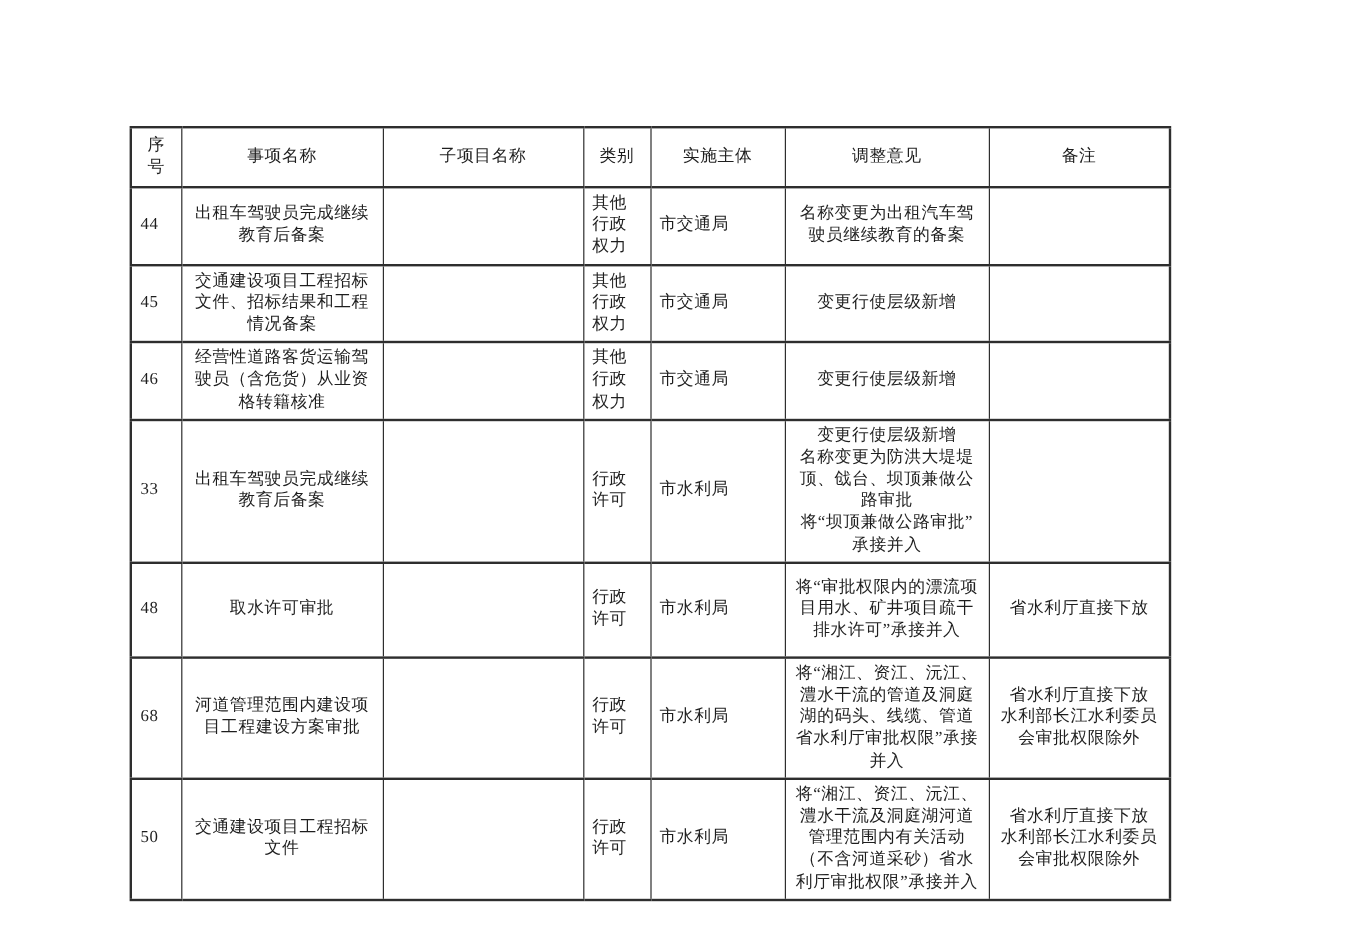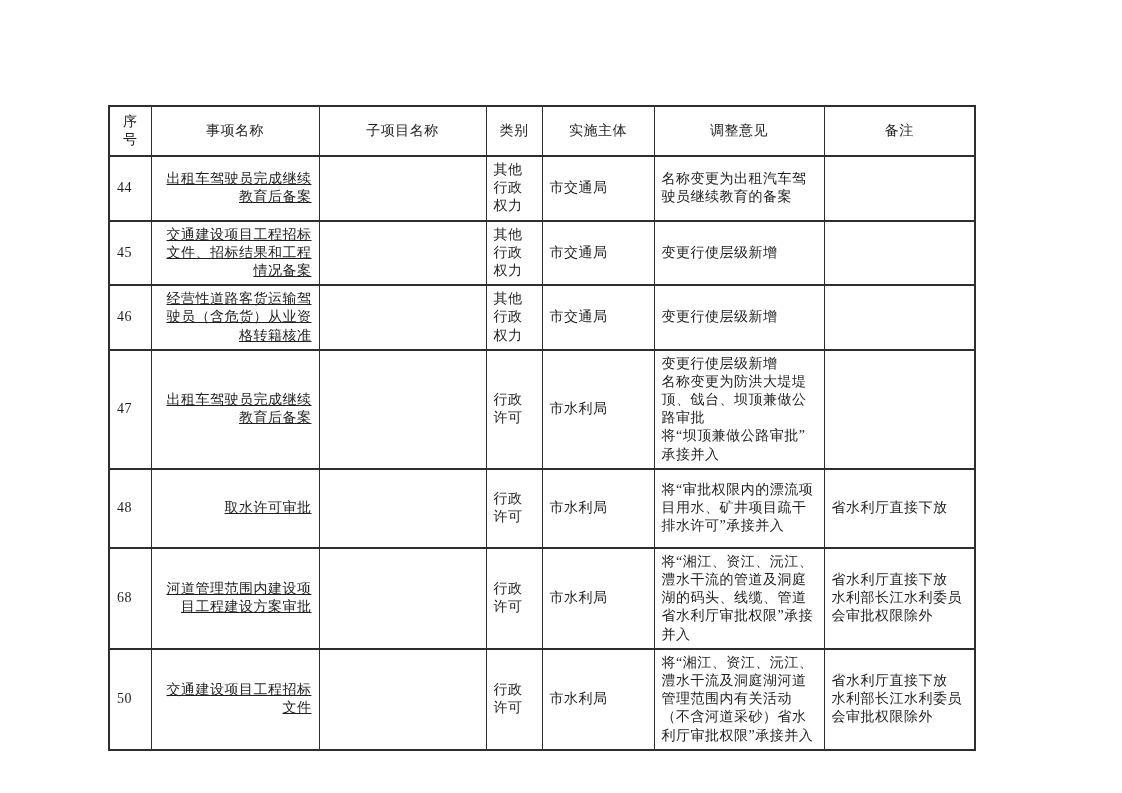--- a/index.html
+++ b/index.html
@@ -43,23 +43,23 @@
     padding: 4px 7px;
     vertical-align: middle;
     overflow: hidden;
     background: #ffffff;
   }
   .doc-table th {
     text-align: center;
     height: 40px;
   }
   .c-seq, .c-cat, .c-agency { text-align: left; }
-  .c-name, .c-sub { text-align: right; text-decoration: underline; }
+  .c-name, .c-sub { text-align: center; }
   .c-opinion, .c-remark {
-    text-align: left;
+    text-align: center;
     white-space: pre-line;
   }
 </style>
 </head>
 <body>
 
 <div class="sheet">
   <table class="doc-table">
     <colgroup>
       <col style="width:42px">
@@ -103,21 +103,21 @@
       <tr style="height:58px">
         <td class="c-seq">46</td>
         <td class="c-name">经营性道路客货运输驾驶员（含危货）从业资格转籍核准</td>
         <td class="c-sub"></td>
         <td class="c-cat">其他行政权力</td>
         <td class="c-agency">市交通局</td>
         <td class="c-opinion">变更行使层级新增</td>
         <td class="c-remark"></td>
       </tr>
       <tr style="height:102px">
-        <td class="c-seq">47</td>
+        <td class="c-seq">33</td>
         <td class="c-name">出租车驾驶员完成继续教育后备案</td>
         <td class="c-sub"></td>
         <td class="c-cat">行政许可</td>
         <td class="c-agency">市水利局</td>
         <td class="c-opinion">变更行使层级新增
 名称变更为防洪大堤堤顶、戗台、坝顶兼做公路审批
 将“坝顶兼做公路审批”承接并入</td>
         <td class="c-remark"></td>
       </tr>
       <tr style="height:79px">

